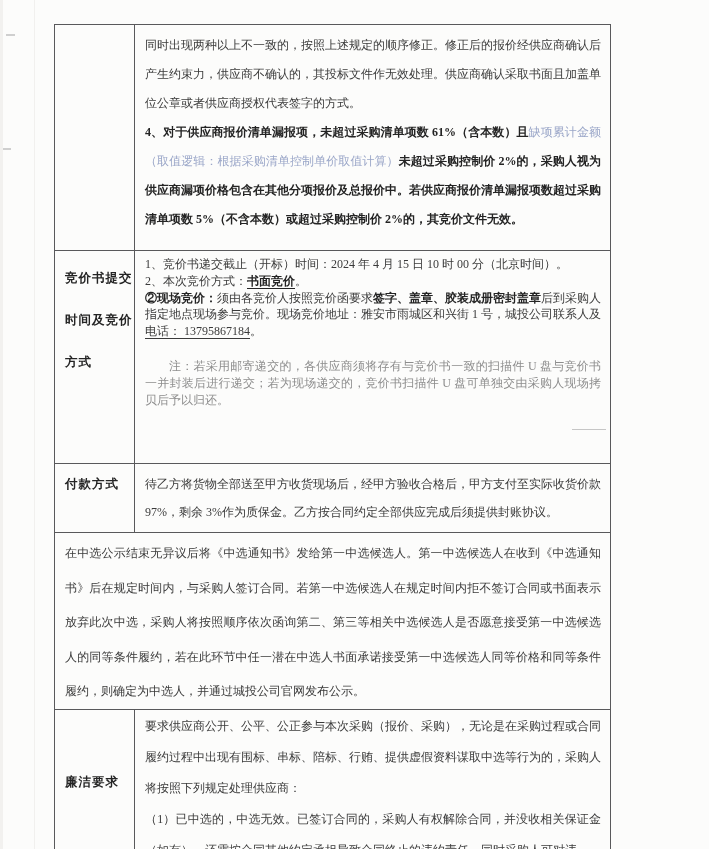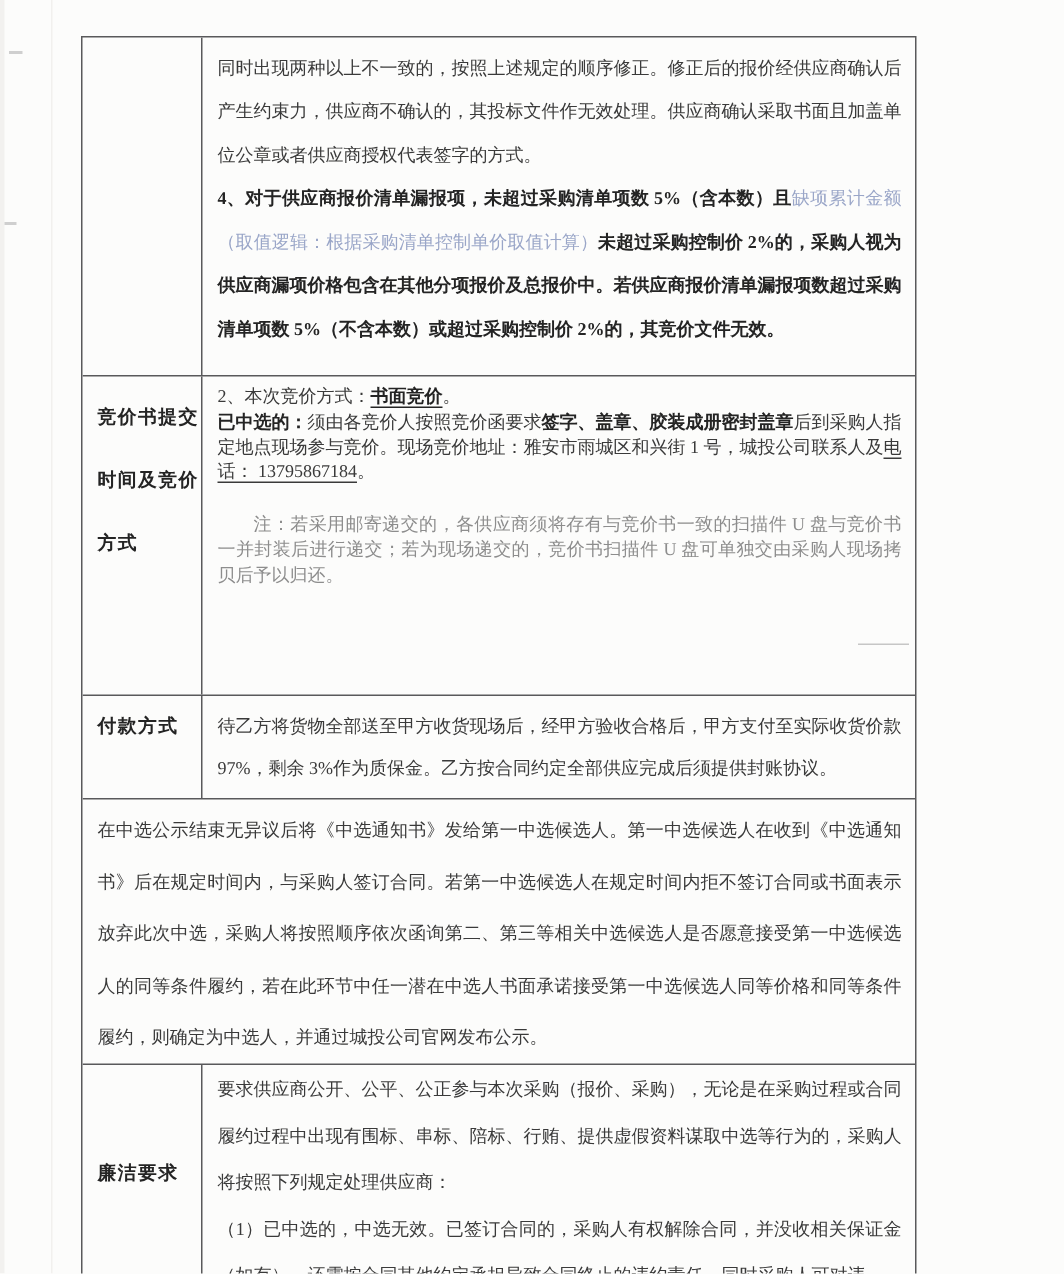--- a/index.html
+++ b/index.html
@@ -86,28 +86,29 @@
 <div class="edge-streak2"></div>
 <div class="dash d1"></div>
 <div class="dash d2"></div>
 <div class="dash d3"></div>
 
 <div class="tbl">
     <div class="row">
       <div class="cell-label"><span></span></div>
       <div class="cell-content">
         <p><span class="seg">同时出现两种以上不一致的，按照上述规定的顺序修正。修正后的报价经供应商确认后产生约束力，供应商不确认的，其投标文件作无效处理。供应商确认采取书面且加盖单位公章或者供应商授权代表签字的方式。</span></p>
-        <p><span class="seg b">4、对于供应商报价清单漏报项，未超过采购清单项数 5%（含本数）且</span><span class="seg blue">缺项累计金额（取值逻辑：根据采购清单控制单价取值计算）</span><span class="seg b">未超过采购控制价 2%的，采购人视为供应商漏项价格包含在其他分项报价及总报价中。若供应商报价清单漏报项数超过采购清单项数 5%（不含本数）或超过采购控制价 2%的，其竞价文件无效。</span></p>
+        <p><span class="seg b">4、对于供应商报价清单漏报项，未超过采购清单项数 61%（含本数）且</span><span class="seg blue">缺项累计金额（取值逻辑：根据采购清单控制单价取值计算）</span><span class="seg b">未超过采购控制价 2%的，采购人视为供应商漏项价格包含在其他分项报价及总报价中。若供应商报价清单漏报项数超过采购清单项数 5%（不含本数）或超过采购控制价 2%的，其竞价文件无效。</span></p>
       </div>
     </div>
     <div class="row">
       <div class="cell-label"><span>竞价书提交时间及竞价方式</span></div>
       <div class="cell-content">
+        <p><span class="seg">1、竞价书递交截止（开标）时间：2024 年 4 月 15 日 10 时 00 分（北京时间）。</span></p>
         <p><span class="seg">2、本次竞价方式：</span><span class="seg b u">书面竞价</span><span class="seg">。</span></p>
-        <p><span class="seg b">已中选的：</span><span class="seg">须由各竞价人按照竞价函要求</span><span class="seg b">签字、盖章、胶装成册密封盖章</span><span class="seg">后到采购人指定地点现场参与竞价。现场竞价地址：雅安市雨城区和兴街 1 号，城投公司联系人及</span><span class="seg u">电话： 13795867184</span><span class="seg">。</span></p>
+        <p><span class="seg b">②现场竞价：</span><span class="seg">须由各竞价人按照竞价函要求</span><span class="seg b">签字、盖章、胶装成册密封盖章</span><span class="seg">后到采购人指定地点现场参与竞价。现场竞价地址：雅安市雨城区和兴街 1 号，城投公司联系人及</span><span class="seg u">电话： 13795867184</span><span class="seg">。</span></p>
         <p class="note"><span class="seg gray">注：若采用邮寄递交的，各供应商须将存有与竞价书一致的扫描件 U 盘与竞价书一并封装后进行递交；若为现场递交的，竞价书扫描件 U 盘可单独交由采购人现场拷贝后予以归还。</span></p>
       </div>
     </div>
     <div class="row">
       <div class="cell-label"><span>付款方式</span></div>
       <div class="cell-content">
         <p><span class="seg">待乙方将货物全部送至甲方收货现场后，经甲方验收合格后，甲方支付至实际收货价款 97%，剩余 3%作为质保金。乙方按合同约定全部供应完成后须提供封账协议。</span></p>
       </div>
     </div>
     <div class="row">

